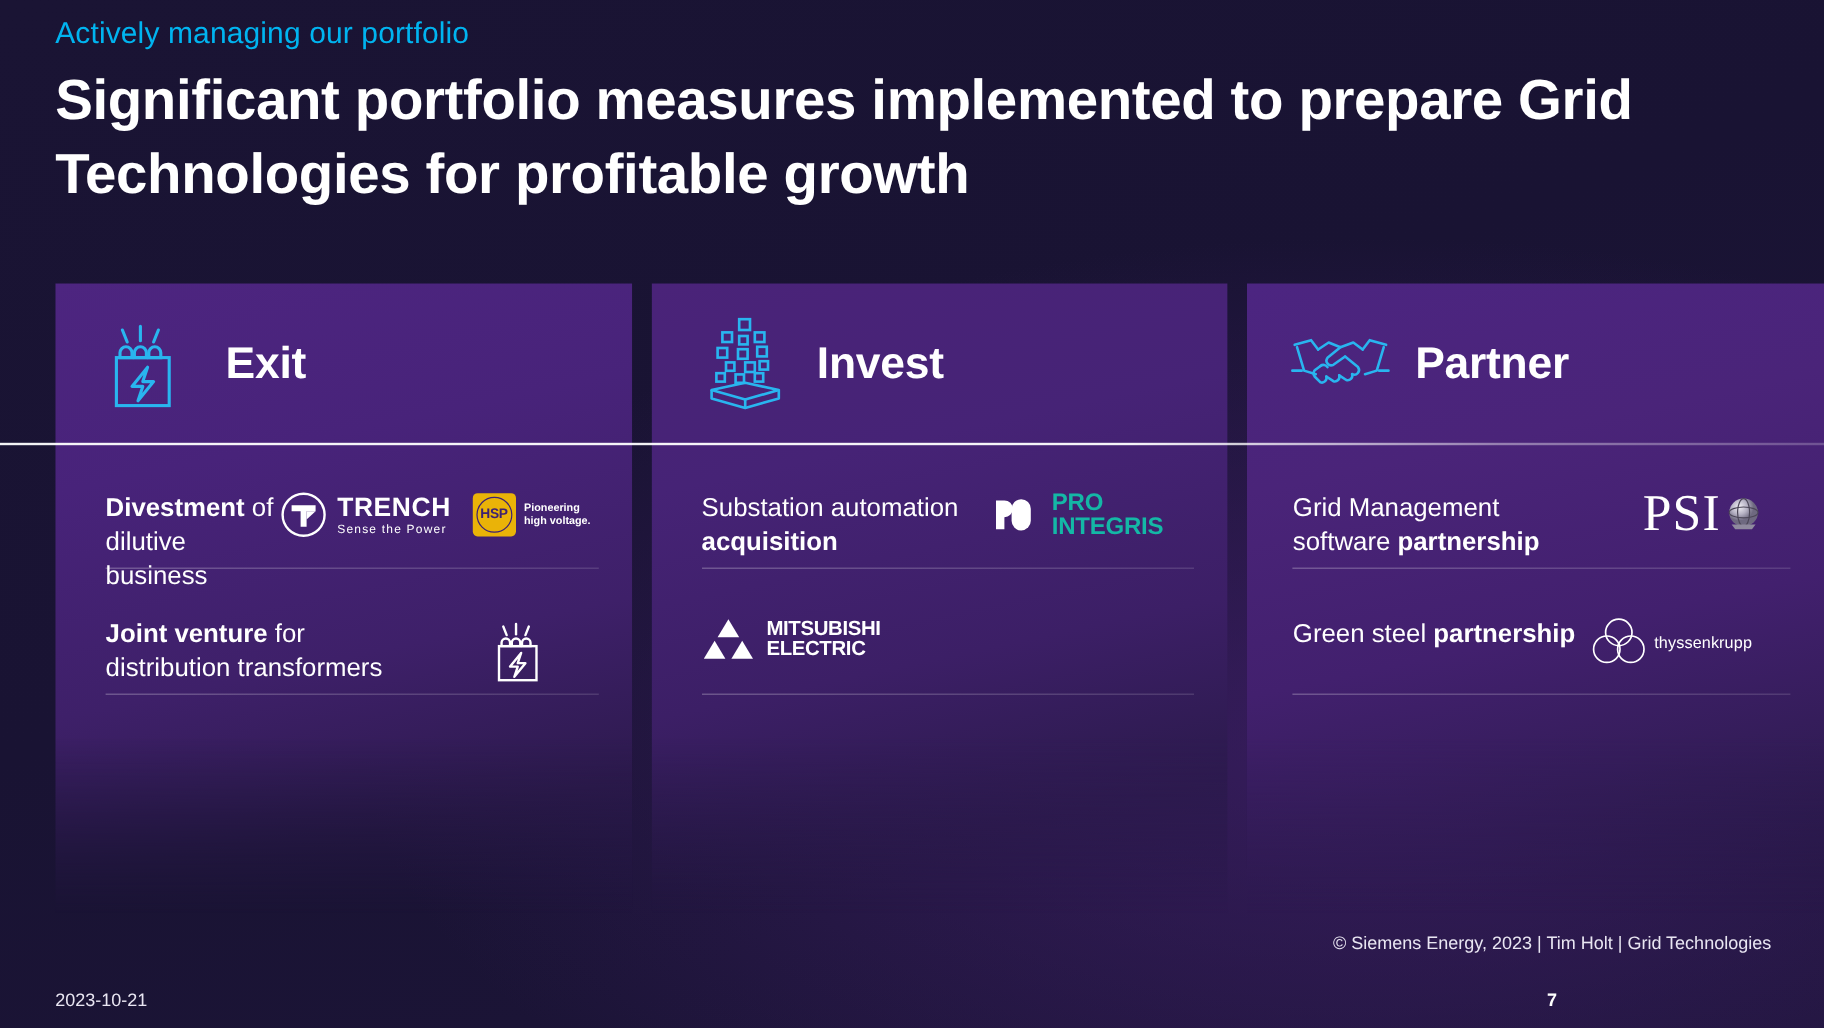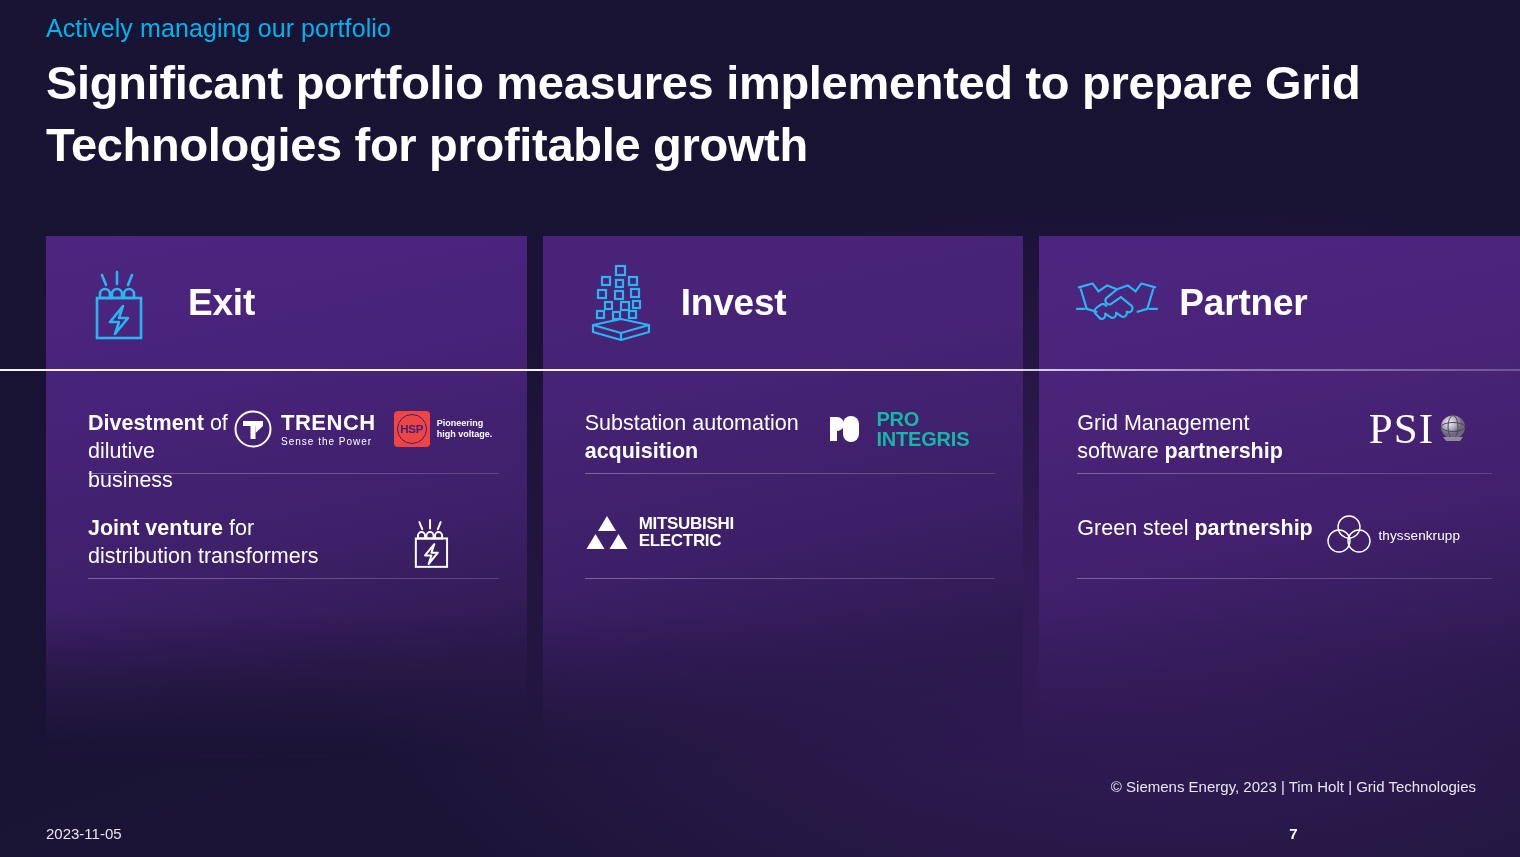--- a/index.html
+++ b/index.html
@@ -96,21 +96,21 @@
     font-size:21.5px; line-height:1.32; color:#ffffff;
     font-weight:400; max-width:255px; padding-top:2px;
   }
   .row-text b { font-weight:700; }
   .row-logo { flex:0 0 auto; display:flex; align-items:flex-start; justify-content:center; padding-top:2px; }
 
   
   .logo-trench-wrap { display:flex; align-items:center; gap:6px; }
   .logo-hsp { display:flex; align-items:center; gap:7px; }
   .hsp-box {
-    width:36px; height:36px; background:#ef4444; border-radius:4px;
+    width:36px; height:36px; background:#eab308; border-radius:4px;
     display:flex; align-items:center; justify-content:center;
   }
   .hsp-circle {
     width:30px; height:30px; border-radius:50%;
     border:1.6px solid #3d2172;
     display:flex; align-items:center; justify-content:center;
     font-size:11.5px; font-weight:700; color:#3d2172; letter-spacing:-0.2px;
   }
   .hsp-tag { font-size:9px; line-height:1.25; color:#ffffff; font-weight:600; max-width:58px; }
 
@@ -332,17 +332,17 @@
             <div class="tk-text">thyssenkrupp</div>
           </div>
         </div>
       </div>
 
     </div>
   </section>
 
 </div>
 
-<div class="footer-left">2023-11-05</div>
+<div class="footer-left">2023-10-21</div>
 <div class="footer-right">
   <span>© Siemens Energy, 2023 | Tim Holt | Grid Technologies</span>
   <span class="footer-page">7</span>
 </div>
 
 </body></html>

